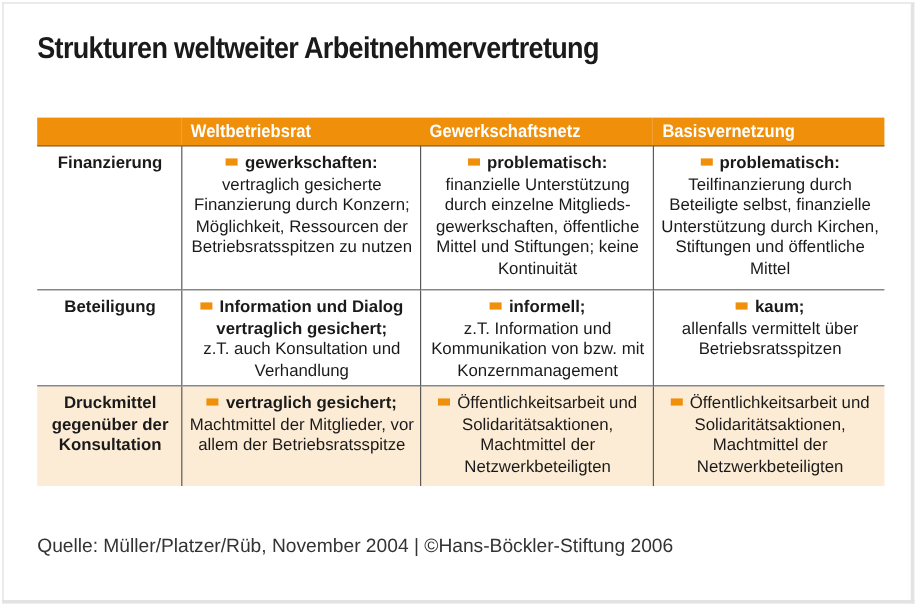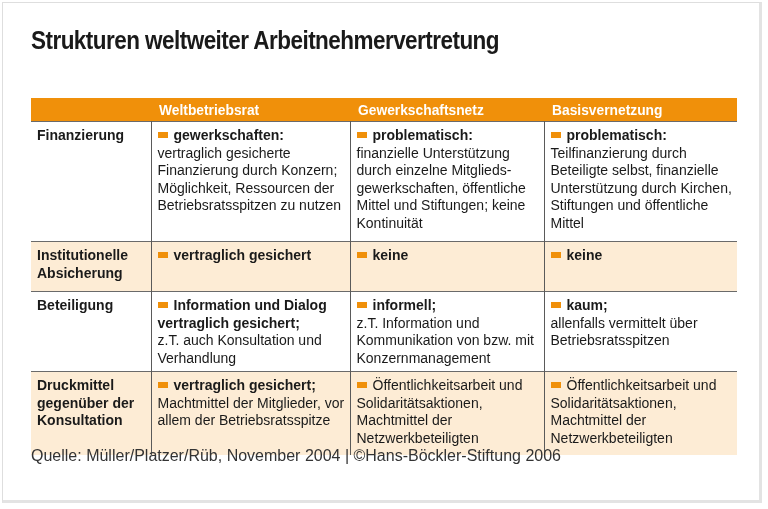--- a/index.html
+++ b/index.html
@@ -23,21 +23,21 @@
   }
   col.c0 { width: 120px; } col.c1 { width: 199px; } col.c2 { width: 194px; } col.c3 { width: 193px; }
   thead th {
     background: #f0900a; color: #ffffff; height: 23px; padding: 0 0 0 8px;
     text-align: left; font-size: 15px; font-weight: bold; vertical-align: middle;
     white-space: nowrap;
   }
   thead th span { display: inline-block; transform: scaleX(0.92); transform-origin: left center; }
   tbody td {
     font-size: 14px; line-height: 17.5px; vertical-align: top;
-    padding: 5px 4px 4px 6px; border-left: 1px solid #5a5a5a;
+    padding: 5px 4px 4px 6px; border-left: 1px solid #5a5a5a; text-align: center;
   }
   tbody td:first-child { border-left: none; font-weight: bold; padding-left: 6px; }
   tbody tr { border-top: 1px solid #6a6a6a; }
   tbody tr.beige td { background: #fdecd5; }
   .bullet {
     display: inline-block; width: 10px; height: 6px; background: #f0900a;
     margin-right: 6px; vertical-align: 2px;
   }
   b { font-weight: bold; }
   .source {
@@ -67,26 +67,20 @@
       <th><span>Basisvernetzung</span></th>
     </tr>
   </thead>
   <tbody>
     <tr style="height:120px">
       <td>Finanzierung</td>
       <td><span class="bullet"></span><b>gewerkschaften:</b><br><span>vertraglich gesicherte Finanzierung durch Konzern; Möglichkeit, Ressourcen der Betriebs­ratsspitzen zu nutzen</span></td>
       <td><span class="bullet"></span><b>problematisch:</b><br><span>finanzielle Unterstützung durch einzelne Mitglieds­gewerkschaften, öffentliche Mittel und Stiftungen; keine Kontinuität</span></td>
       <td><span class="bullet"></span><b>problematisch:</b><br><span>Teilfinanzierung durch Beteiligte selbst, finanzielle Unterstützung durch Kirchen, Stiftungen und öffentliche Mittel</span></td>
     </tr>
-    <tr class="beige" style="height:50px">
-      <td>Institutionelle Absicherung</td>
-      <td><span class="bullet"></span><b>vertraglich gesichert</b></td>
-      <td><span class="bullet"></span><b>keine</b></td>
-      <td><span class="bullet"></span><b>keine</b></td>
-    </tr>
     <tr style="height:73px">
       <td>Beteiligung</td>
       <td><span class="bullet"></span><b>Information und Dialog vertraglich gesichert;</b><br><span>z.T. auch Konsultation und Verhandlung</span></td>
       <td><span class="bullet"></span><b>informell;</b><br><span>z.T. Information und Kommunikation von bzw. mit Konzernmanagement</span></td>
       <td><span class="bullet"></span><b>kaum;</b><br><span>allenfalls vermittelt über Betriebsratsspitzen</span></td>
     </tr>
     <tr class="beige" style="height:83px">
       <td>Druckmittel gegenüber der Konsultation</td>
       <td><span class="bullet"></span><b>vertraglich gesichert;</b><br><span>Machtmittel der Mitglieder, vor allem der Betriebs­ratsspitze</span></td>
       <td><span class="bullet"></span><span>Öffentlichkeitsarbeit und Solidaritätsaktionen, Machtmittel der Netzwerkbeteiligten</span></td>

